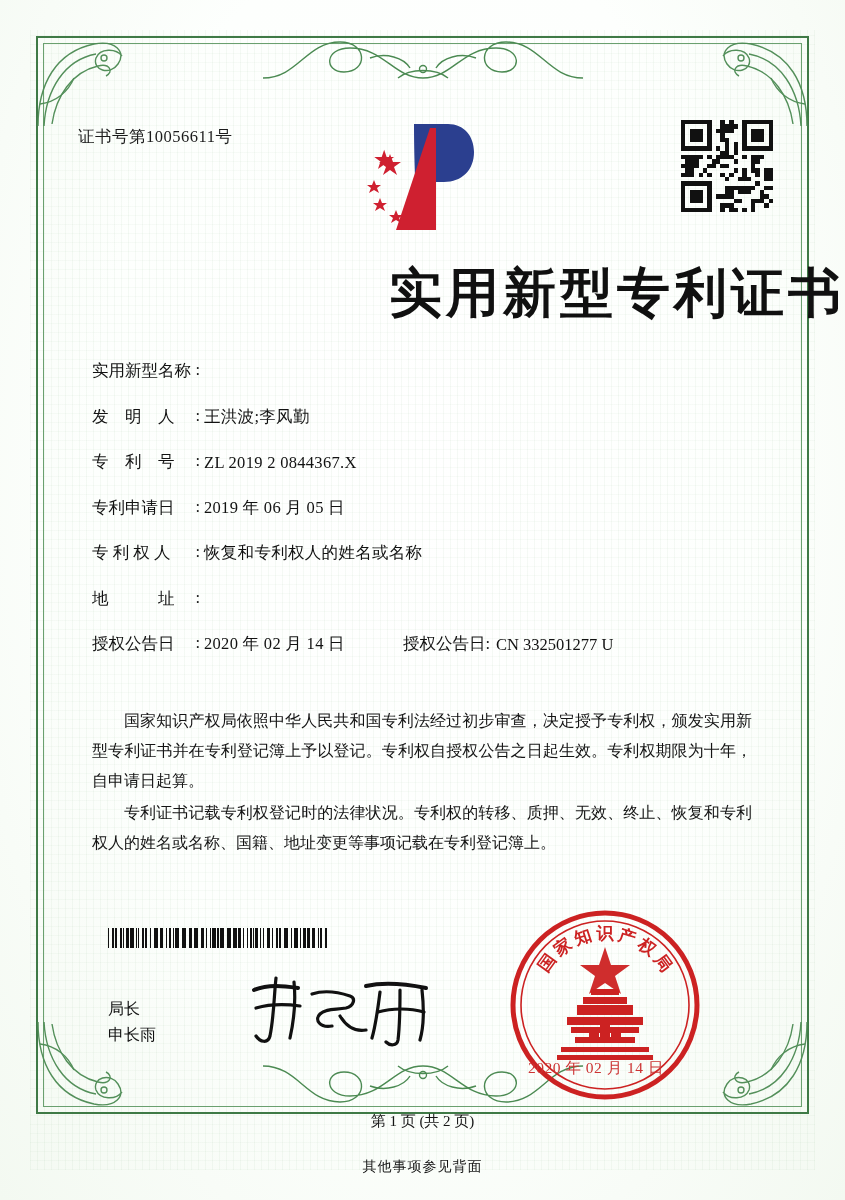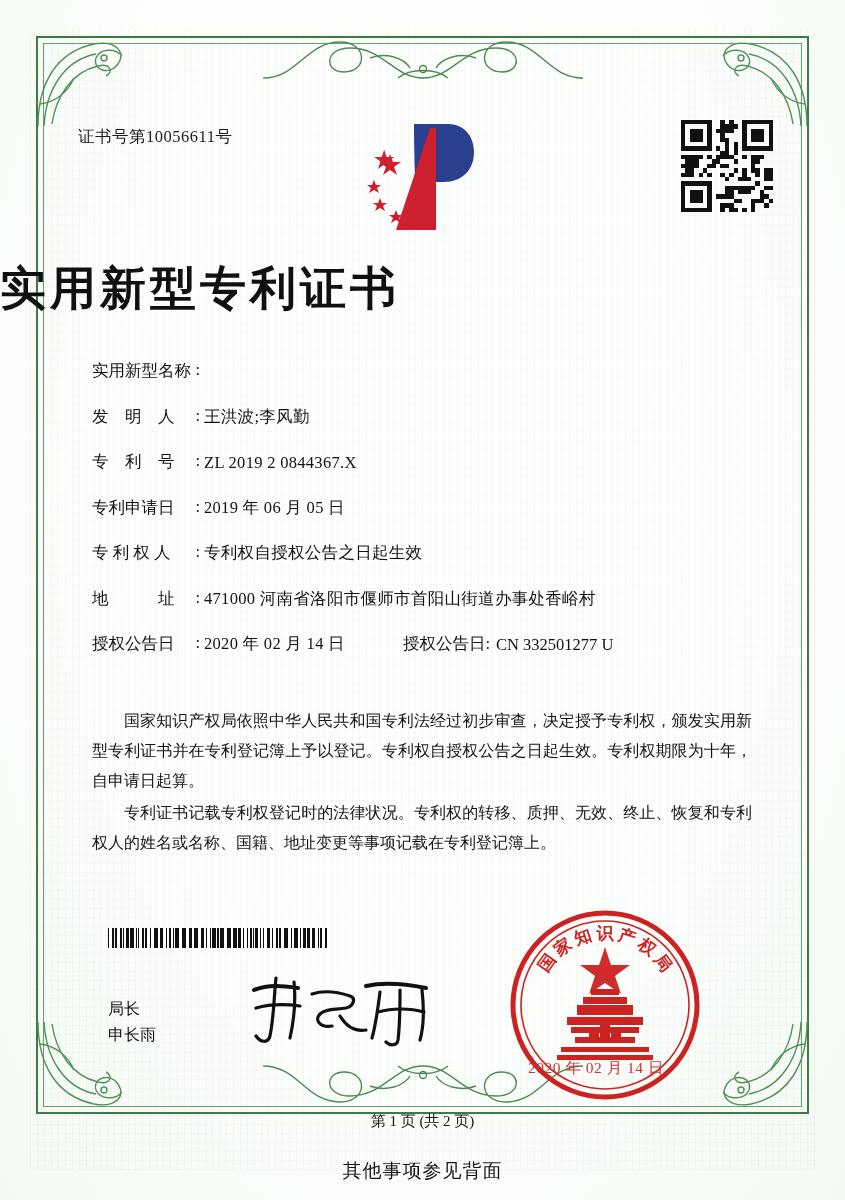--- a/index.html
+++ b/index.html
@@ -109,22 +109,22 @@
     grid-template-columns: repeat(21, 1fr);
     grid-template-rows: repeat(21, 1fr);
   }
   .qr i { display:block; }
   .qr i.on { background: #111; }
 
   .title {
     position: absolute;
     left: 0; right: 0;
     top: 258px;
-    text-align: left;
-    font-size: 46px;
+    text-align: right;
+    font-size: 53px;
     font-weight: bold;
     letter-spacing: 4px;
     color: #101010;
     font-family: "DejaVu Serif", "Liberation Serif", serif;
   }
 
   
   .fields {
     position: absolute;
     left: 92px;
@@ -238,21 +238,21 @@
     text-align: center;
     font-size: 15px;
     color: #151515;
   }
 
   .footnote {
     position: absolute;
     left: 0; right: 0;
     top: 1158px;
     text-align: center;
-    font-size: 19px;
+    font-size: 14px;
     color: #151515;
     letter-spacing: 1px;
   }
 </style>
 </head>
 <body>
 
 <div class="page">
 
   <div class="bg-texture"></div>
@@ -813,29 +813,28 @@
         <span class="field-colon">:</span>
       </div>
       <div class="field-value">2019 年 06 月 05 日</div>
     </div>
 
     <div class="field-row">
       <div class="field-label">
         <span>专 利 权 人</span>
         <span class="field-colon">:</span>
       </div>
-      <div class="field-value">专利权自授权公告之日起生效</div>
+      <div class="field-value">恢复和专利权人的姓名或名称</div>
     </div>
 
     <div class="field-row">
       <div class="field-label">
         <span>地　　　址</span>
         <span class="field-colon">:</span>
       </div>
-      <div class="field-value">471000 河南省洛阳市偃师市首阳山街道办事处香峪村</div>
     </div>
 
     <div class="field-row split">
       <div class="field-label">
         <span>授权公告日</span>
         <span class="field-colon">:</span>
       </div>
       <div class="field-value">2020 年 02 月 14 日</div>
       <div class="field-label2">
         <span>授权公告日</span><span>:</span>

